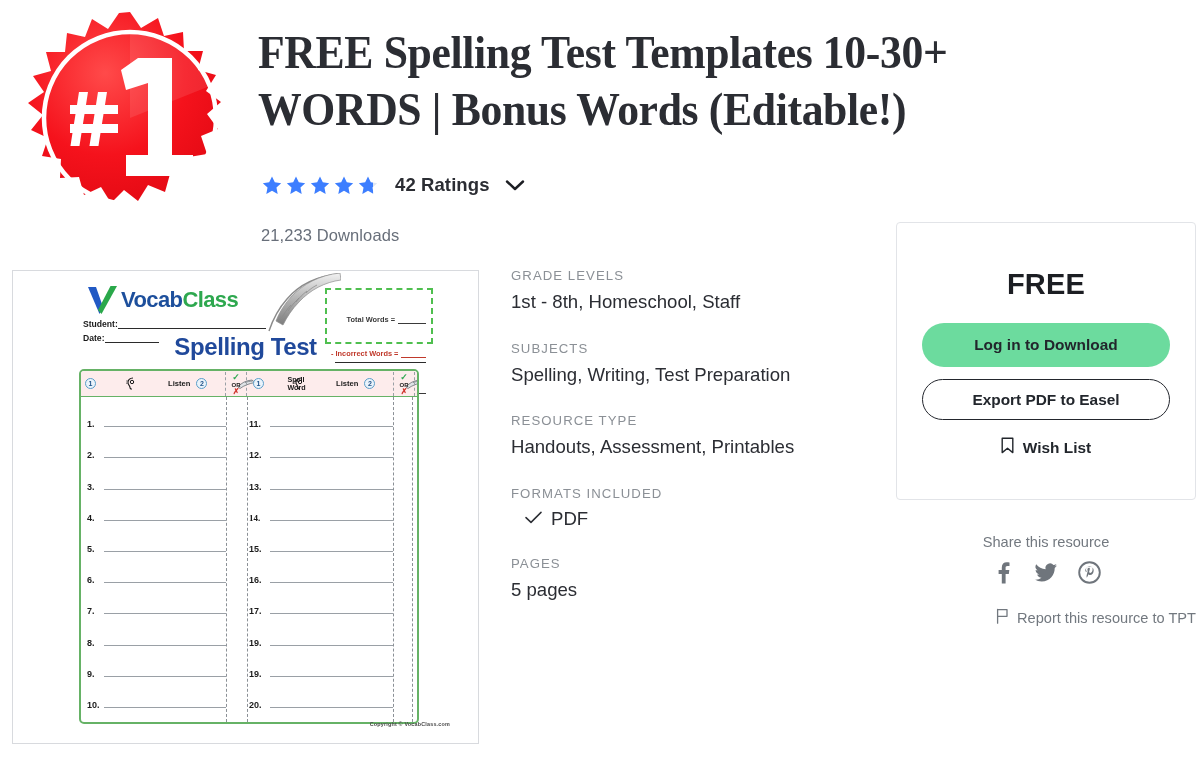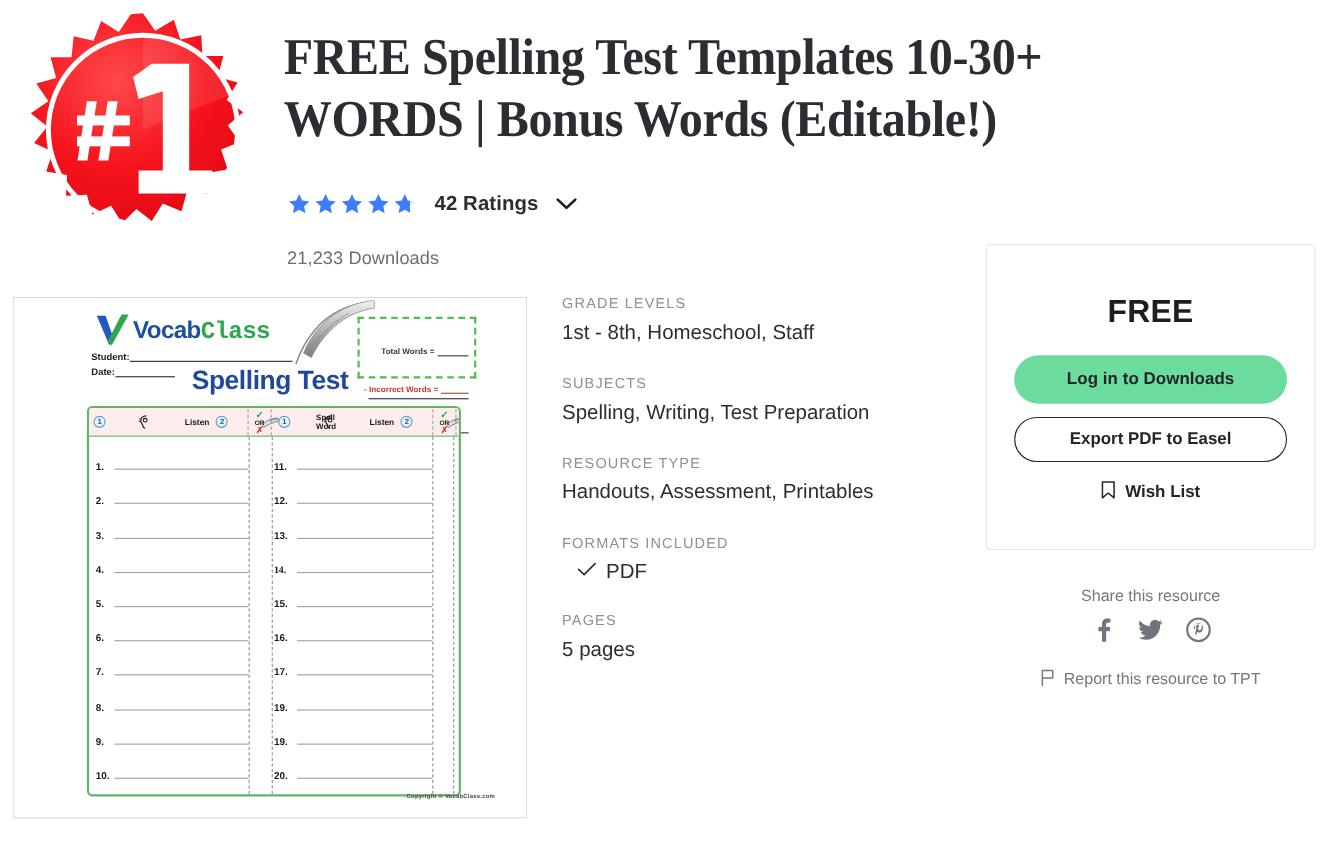--- a/index.html
+++ b/index.html
@@ -55,21 +55,21 @@
   }
   .sheet { position:absolute; inset:0; background:#fff; }
 
   .logo { position:absolute; left: 74px; top: 14px; display:flex; align-items:center; }
   .logo svg { display:block; }
   .logo-text {
     font-family: "Liberation Sans", sans-serif;
     font-weight: 700; font-size: 22px; letter-spacing: -0.6px; margin-left: 2px;
   }
   .logo-text .v { color:#1d4f9c; }
-  .logo-text .c { color:#2ea84f;font-family:Liberation Mono, monospace; }
+  .logo-text .c { color:#2ea84f; }
 
   .field { position:absolute; font-size: 8.6px; color:#1a1a1a; font-weight:600; }
   .field .line { display:inline-block; border-bottom: 1.2px solid #2b2b2b; vertical-align: bottom; }
   .f-student { left: 70px; top: 48px; }
   .f-student .line { width: 148px; }
   .f-date { left: 70px; top: 62px; }
   .f-date .line { width: 54px; }
 
   .pen { position:absolute; left: 208px; top: 2px; width: 120px; height: 72px; }
   .pen svg { display:block; }
@@ -179,21 +179,21 @@
   .wishlist {
     margin-top: 17px; display:flex; align-items:center; gap: 9px;
     font-size: 15.4px; font-weight: 600; color:#22262c; cursor:pointer;
   }
 
   .share { position:absolute; left: 896px; top: 534px; width: 300px; text-align:center; }
   .share-title { font-size: 14.6px; color:#72787f; }
   .share-icons { margin-top: 11px; display:flex; align-items:center; justify-content:center; gap: 20px; }
   .share-icons span { display:flex; cursor:pointer; }
   .report {
-    margin-top: 24px; display:flex; align-items:center; justify-content:center; gap: 8px;
+    margin-top: 24px; display:flex; align-items:center; justify-content:flex-end; gap: 8px;
     font-size: 14.6px; color:#72787f; cursor:pointer;
   }
 </style>
 </head>
 <body>
 
 <div class="page">
 
   <div class="header">
 
@@ -505,21 +505,21 @@
     </div>
 
     <div class="meta-group">
       <div class="meta-label">PAGES</div>
       <div class="meta-value">5 pages</div>
     </div>
   </div>
 
   <div class="buycard">
     <div class="price">FREE</div>
-    <button class="btn-primary">Log in to Downloads</button>
+    <button class="btn-primary">Log in to Download</button>
     <button class="btn-secondary">Export PDF to Easel</button>
     <div class="wishlist">
       <span>
         <svg width="13" height="17" viewBox="0 0 13 17" aria-hidden="true">
             <path d="M1.2 1.2 L11.8 1.2 L11.8 15.6 L6.5 11.2 L1.2 15.6 Z" fill="none" stroke="#22262c" stroke-width="1.4" stroke-linejoin="round"></path>
           </svg>
       </span>
       <span>Wish List</span>
     </div>
   </div>

